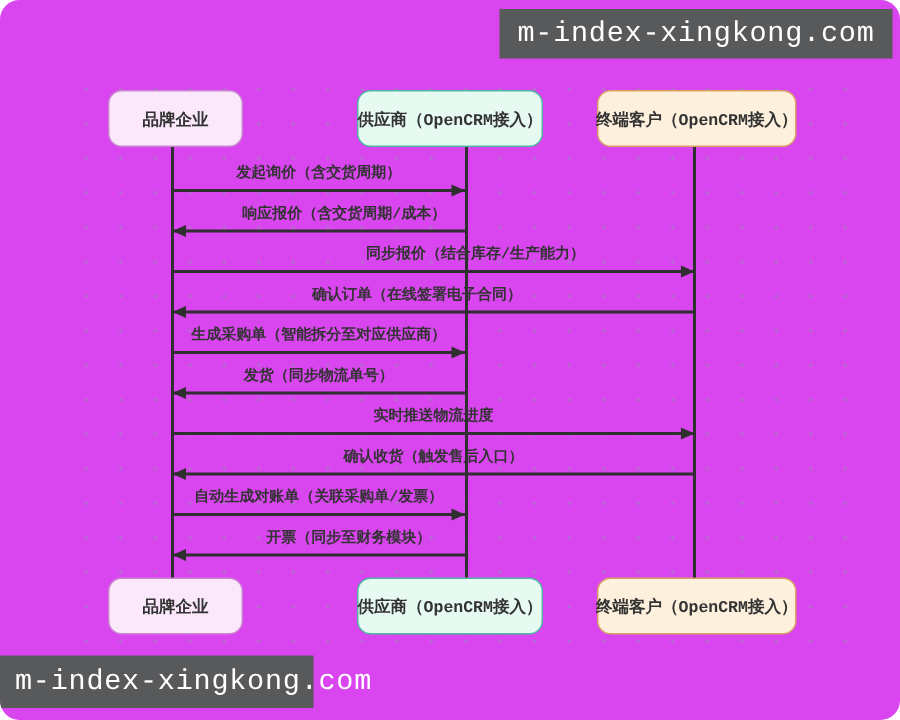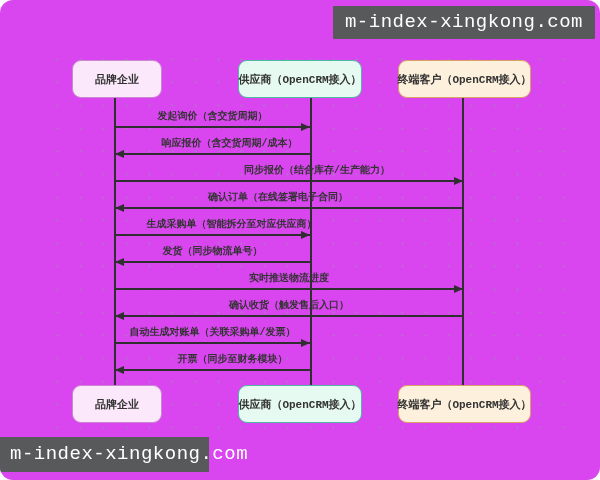--- a/index.html
+++ b/index.html
@@ -80,21 +80,21 @@
       <div class="msg-head dir-right" style="top: 123px; left: 301px;"></div>
       <div class="msg-label" style="left: 115px; width: 229px; top: 137px;">响应报价（含交货周期/成本）</div>
       <div class="msg-line" style="left: 115px; width: 195px; top: 153px; background: rgb(47, 47, 47);"></div>
       <div class="msg-head dir-left" style="top: 150px; left: 115px;"></div>
       <div class="msg-label" style="left: 115px; width: 348px; top: 164px; padding-left: 28px;">同步报价（结合库存/生产能力）</div>
       <div class="msg-line" style="left: 115px; width: 348px; top: 180px; background: rgb(47, 47, 47);"></div>
       <div class="msg-head dir-right" style="top: 177px; left: 454px;"></div>
       <div class="msg-label" style="left: 115px; width: 326px; top: 191px;">确认订单（在线签署电子合同）</div>
       <div class="msg-line" style="left: 115px; width: 348px; top: 207px; background: rgb(47, 47, 47);"></div>
       <div class="msg-head dir-left" style="top: 204px; left: 115px;"></div>
-      <div class="msg-label" style="left: 115px; width: 195px; top: 218px; padding-left: 19px;">生成采购单（智能拆分至对应供应商）</div>
+      <div class="msg-label" style="left: 115px; width: 195px; top: 218px;">生成采购单（智能拆分至对应供应商）</div>
       <div class="msg-line" style="left: 115px; width: 195px; top: 234px; background: rgb(47, 47, 47);"></div>
       <div class="msg-head dir-right" style="top: 231px; left: 301px;"></div>
       <div class="msg-label" style="left: 115px; width: 195px; top: 245px;">发货（同步物流单号）</div>
       <div class="msg-line" style="left: 115px; width: 195px; top: 261px; background: rgb(47, 47, 47);"></div>
       <div class="msg-head dir-left" style="top: 258px; left: 115px;"></div>
       <div class="msg-label" style="left: 115px; width: 348px; top: 272px;">实时推送物流进度</div>
       <div class="msg-line" style="left: 115px; width: 348px; top: 288px; background: rgb(47, 47, 47);"></div>
       <div class="msg-head dir-right" style="top: 285px; left: 454px;"></div>
       <div class="msg-label" style="left: 115px; width: 348px; top: 299px;">确认收货（触发售后入口）</div>
       <div class="msg-line" style="left: 115px; width: 348px; top: 315px; background: rgb(47, 47, 47);"></div>

